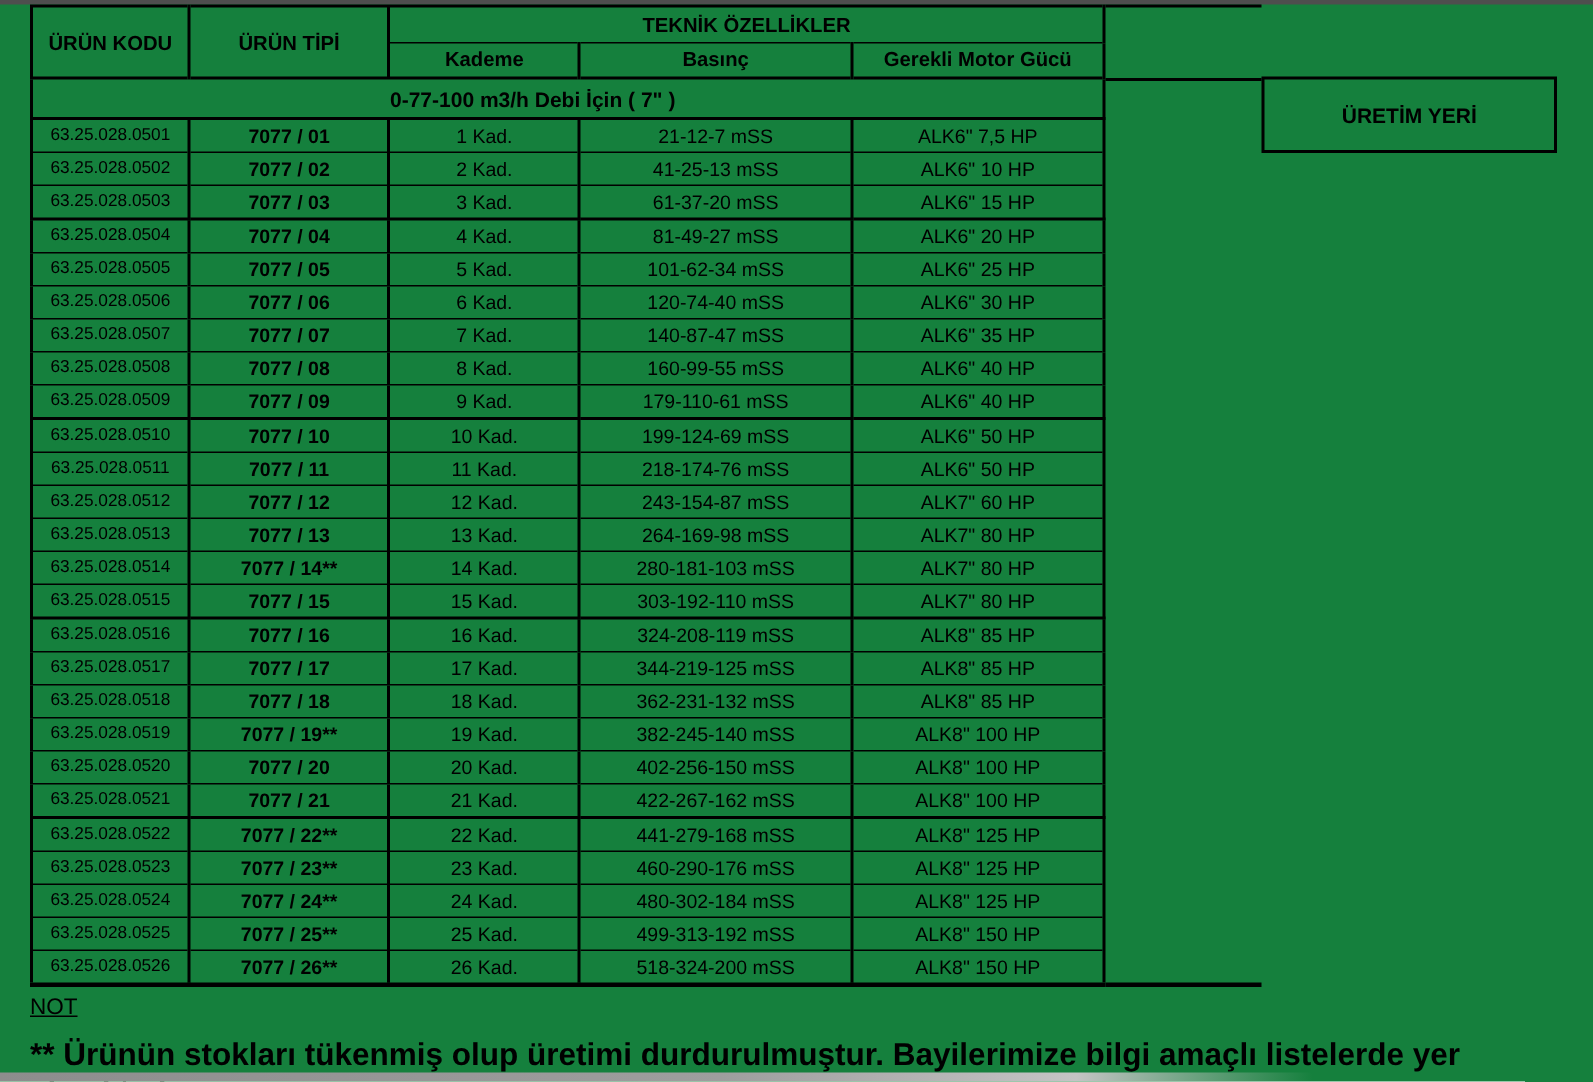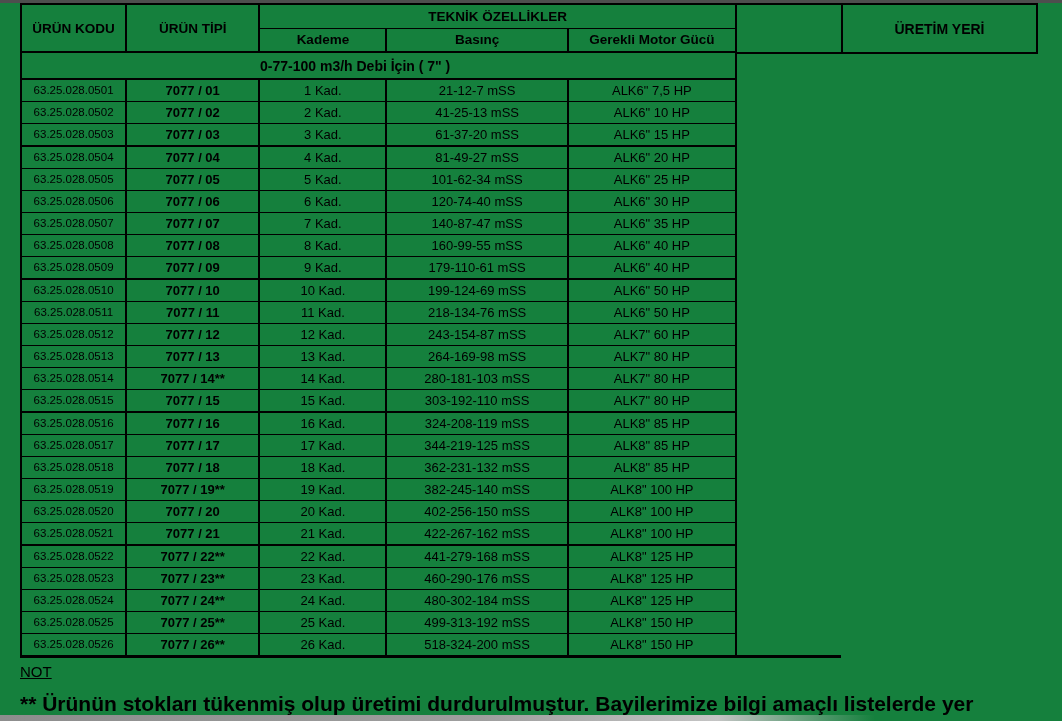--- a/index.html
+++ b/index.html
@@ -77,20 +77,21 @@
   }
   .gap-header-line {
     height: 49px;
     border-bottom: 2px solid #000;
   }
   
   .right-col {
     width: 197px;
     display: flex;
     flex-direction: column;
+    margin-top: 48px;
   }
   .origin-header {
     height: 51px;
     border: 2px solid #000;
     display: flex;
     align-items: center;
     justify-content: center;
     font-weight: bold;
     font-size: 14px;
   }
@@ -227,21 +228,21 @@
     <td class="code">63.25.028.0510</td>
     <td class="type">7077 / 10</td>
     <td>10 Kad.</td>
     <td>199-124-69 mSS</td>
     <td>ALK6" 50 HP</td>
   </tr>
           <tr>
     <td class="code">63.25.028.0511</td>
     <td class="type">7077 / 11</td>
     <td>11 Kad.</td>
-    <td>218-134-76 mSS</td>
+    <td>218-174-76 mSS</td>
     <td>ALK6" 50 HP</td>
   </tr>
           <tr>
     <td class="code">63.25.028.0512</td>
     <td class="type">7077 / 12</td>
     <td>12 Kad.</td>
     <td>243-154-87 mSS</td>
     <td>ALK7" 60 HP</td>
   </tr>
           <tr>

